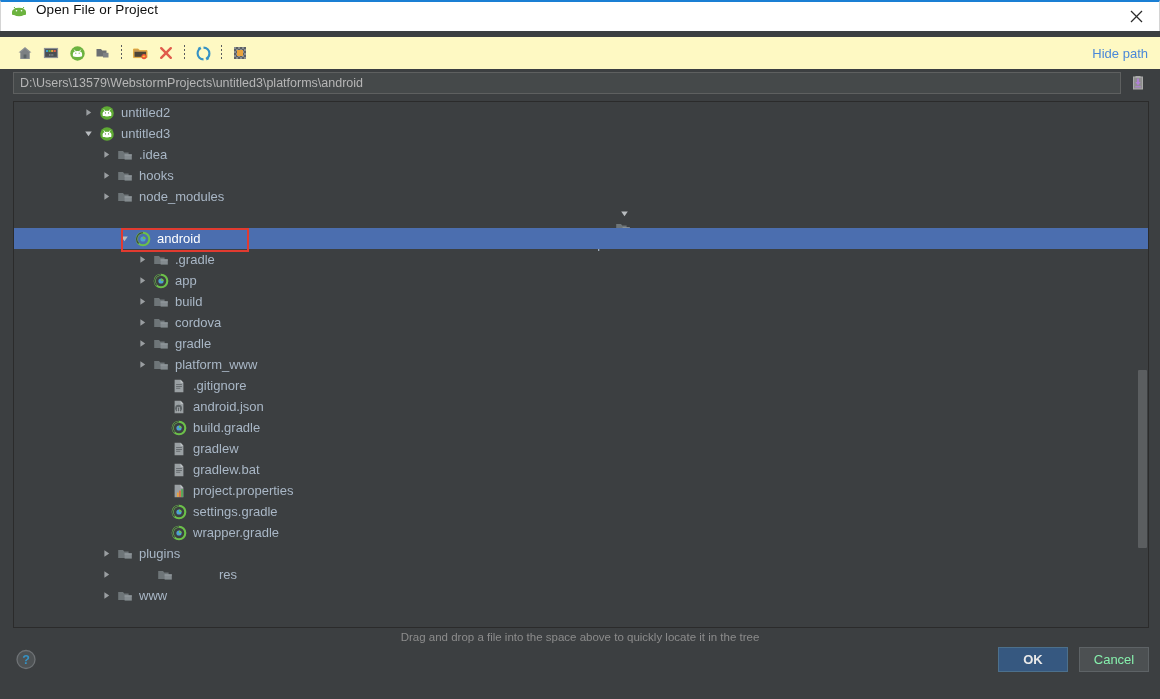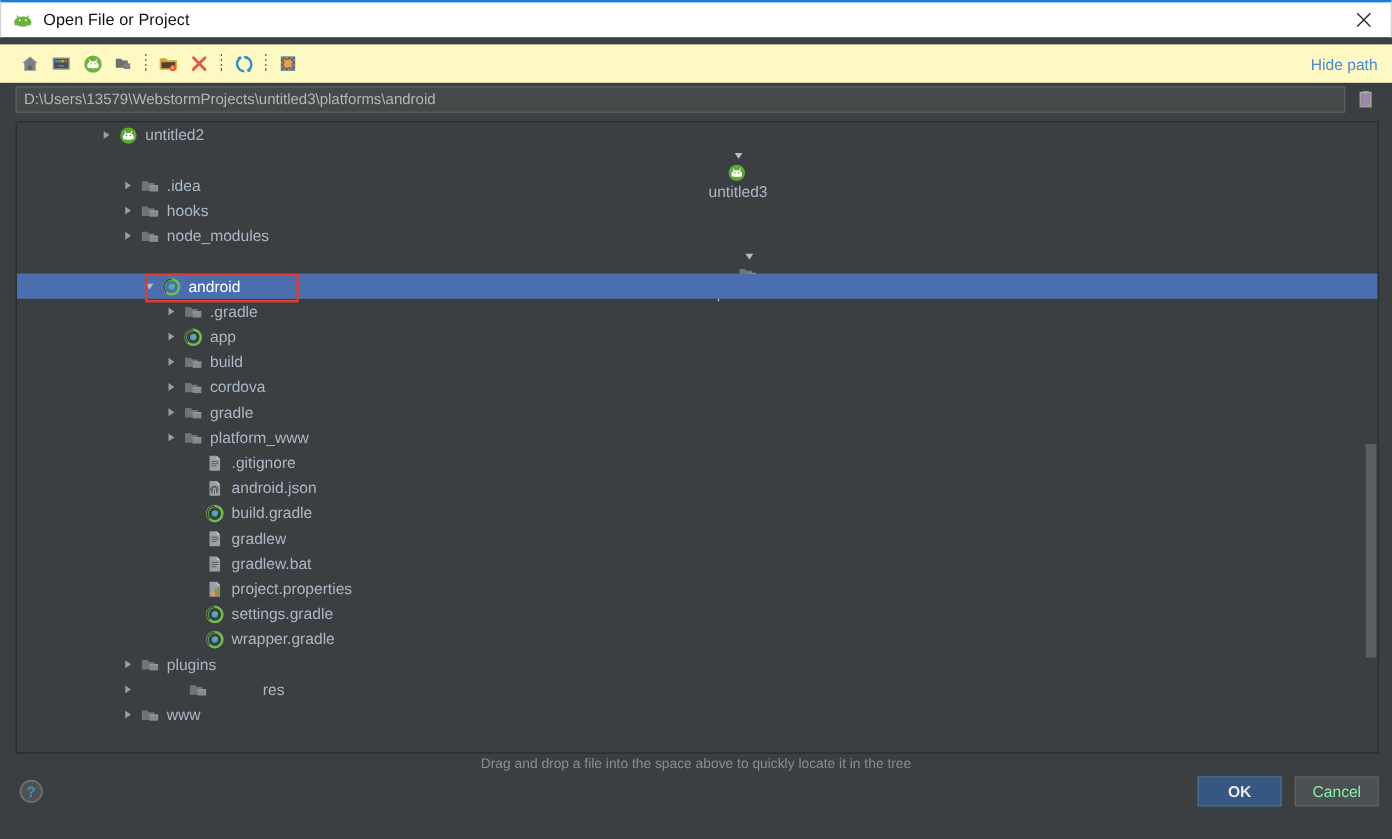--- a/index.html
+++ b/index.html
@@ -17,21 +17,20 @@
   }
 
   
   #titlebar {
     height: 31px;
     background: #ffffff;
     border-top: 2px solid #1a7fd4;
     border-left: 1px solid #d4d4d4;
     border-right: 1px solid #d4d4d4;
     display: flex;
-    align-items: center;
     position: relative;
   }
   #titlebar .tb-icon {
     margin-left: 9px;
     margin-right: 8px;
     width: 18px; height: 18px;
     display: flex; align-items: center; justify-content: center;
   }
   #titlebar .tb-title {
     color: #0f0f0f;
@@ -359,21 +358,21 @@
             <ellipse cx="8" cy="8.6" rx="4.3" ry="2.8" fill="#ffffff"></ellipse>
             <rect x="3.7" y="8.2" width="8.6" height="2.9" rx="0.7" fill="#ffffff"></rect>
             <circle cx="6.4" cy="7.9" r="0.55" fill="#3f7a22"></circle>
             <circle cx="9.6" cy="7.9" r="0.55" fill="#3f7a22"></circle>
             <line x1="4.8" y1="4.4" x2="6.2" y2="6.3" stroke="#ffffff" stroke-width="0.85"></line>
             <line x1="11.2" y1="4.4" x2="9.8" y2="6.3" stroke="#ffffff" stroke-width="0.85"></line>
           </svg>
         </span>
         <span class="label">untitled2</span>
       </div>
-      <div class="row" style="padding-left: 68px; flex-direction: column;">
+      <div class="row" style="padding-left: 68px;">
         <span class="arrow">
           <svg width="11" height="11" viewBox="0 0 11 11">
             <polygon points="2.2,3.4 8.8,3.4 5.5,8.3" fill="#b9bdc0"></polygon>
           </svg>
         </span>
         <span class="icon">
           <svg width="16" height="16" viewBox="0 0 16 16">
             <circle cx="8" cy="8" r="6.8" fill="#5faa34"></circle>
             <ellipse cx="8" cy="8.6" rx="4.3" ry="2.8" fill="#ffffff"></ellipse>
             <rect x="3.7" y="8.2" width="8.6" height="2.9" rx="0.7" fill="#ffffff"></rect>

